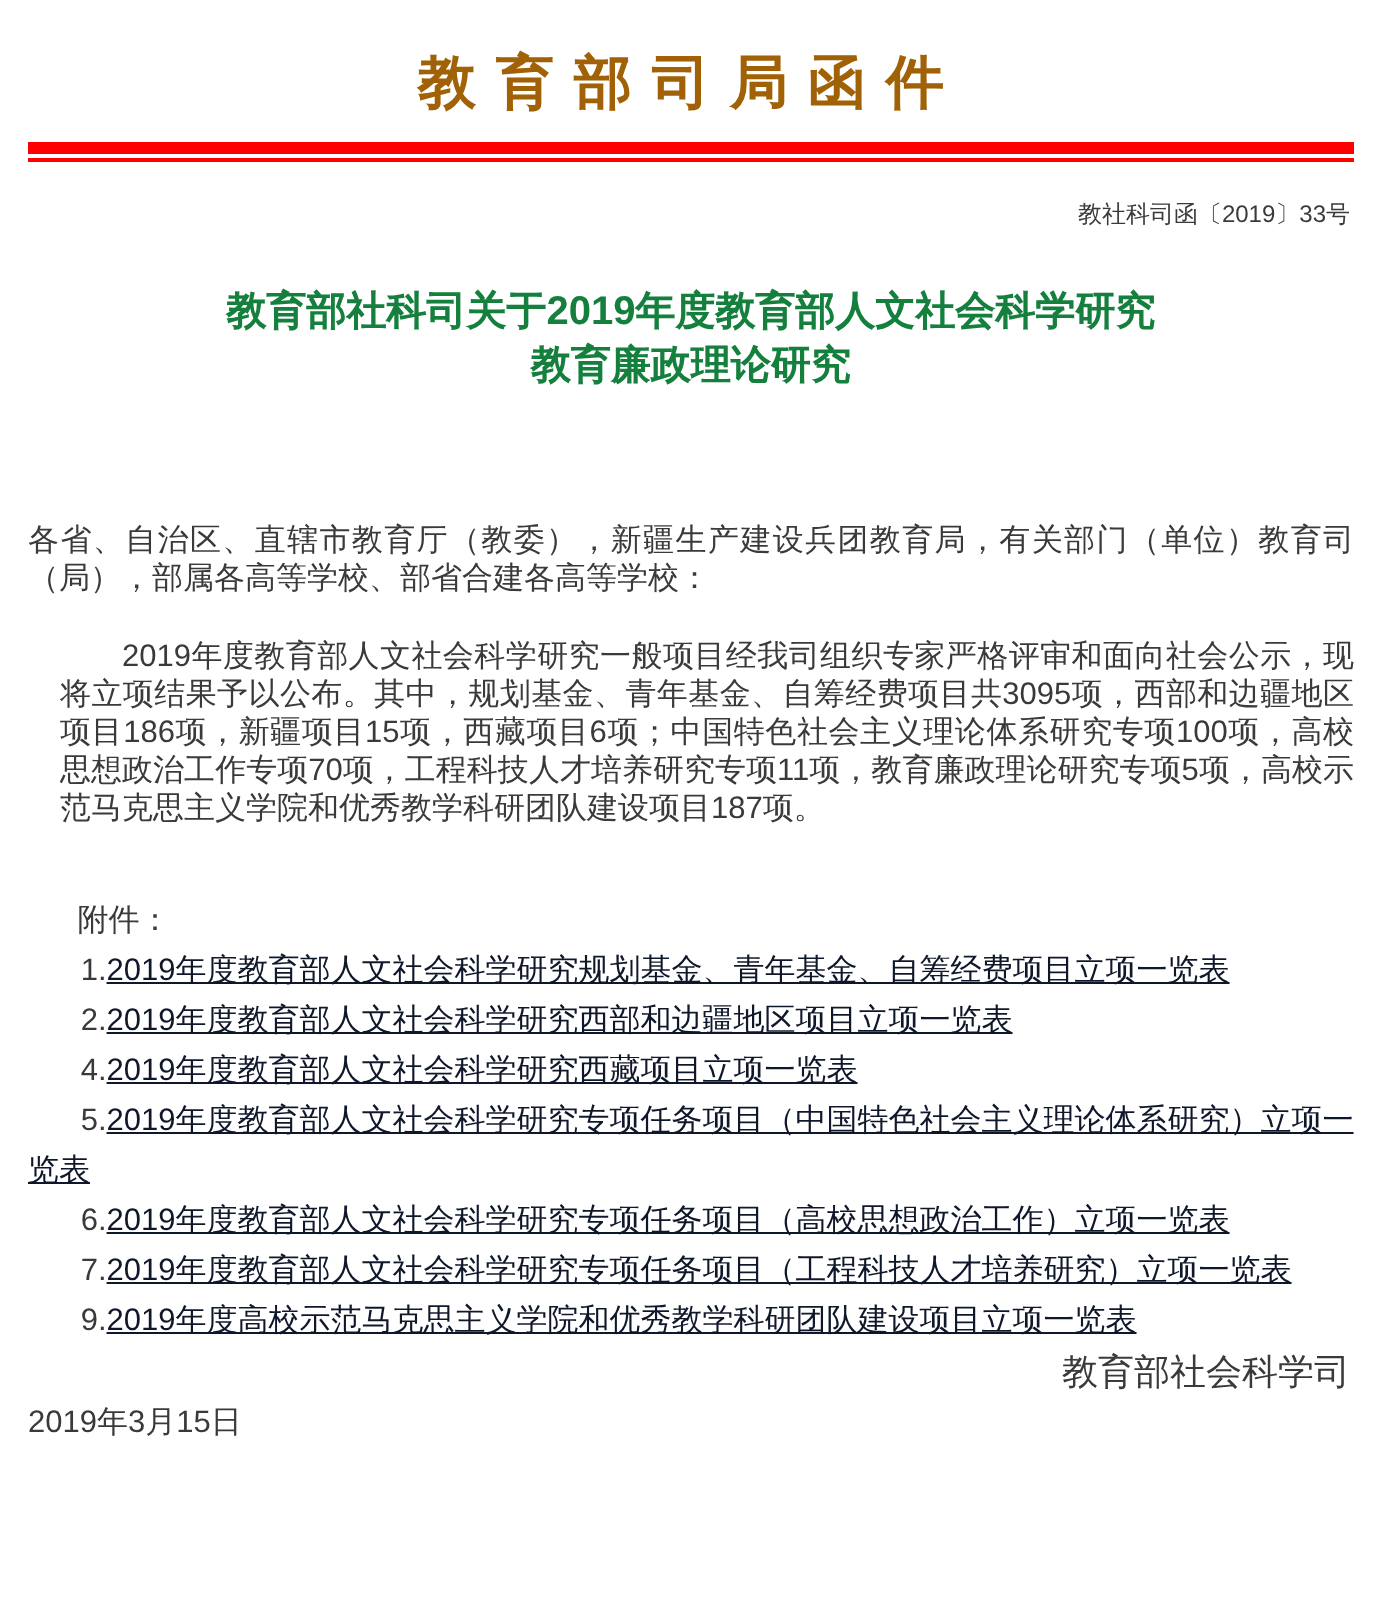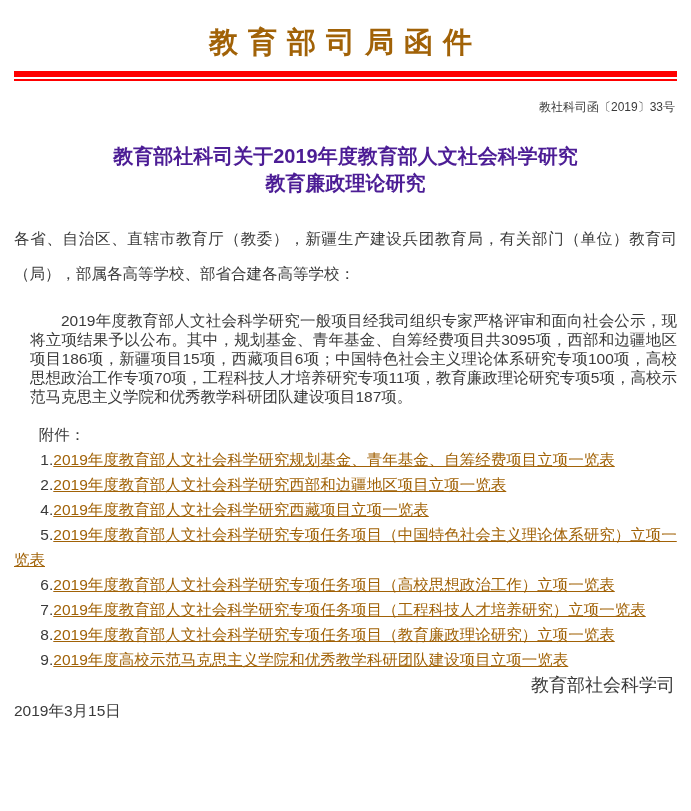--- a/index.html
+++ b/index.html
@@ -38,50 +38,50 @@
     font-size: 12px;
     line-height: 18px;
     padding-right: 2px;
   }
   .doc-title {
     margin-top: 27px;
     text-align: center;
     font-size: 20px;
     line-height: 27px;
     font-weight: bold;
-    color: #4c1d95;
+    color: #15803d;
   }
   .salutation {
-    margin-top: 24px;
+    margin-top: 64px;
     font-size: 15.5px;
-    line-height: 35px;
+    line-height: 19px;
     text-align: justify;
   }
   .body-par {
     margin-top: 20px;
     font-size: 15.5px;
     line-height: 19px;
     text-indent: 2em;
     text-align: justify;
     margin-left: 16px;
   }
   .att-label {
-    margin-top: 16px;
+    margin-top: 34px;
     font-size: 15.5px;
     line-height: 25px;
     text-indent: 1.6em;
   }
   .att-list { }
   .att-item {
     font-size: 15.5px;
     line-height: 25px;
     text-indent: 1.7em;
   }
   .att-item a {
-    color: #a16207;
+    color: #0f172a;
     text-decoration: underline;
     cursor: pointer;
   }
   .signature {
     margin-top: 1px;
     text-align: right;
     font-size: 18px;
     line-height: 25px;
     padding-right: 2px;
   }
@@ -118,21 +118,20 @@
 
   <div class="att-label">附件：</div>
 
   <div class="att-list">
     <div class="att-item"><span>1.</span><a href="#">2019年度教育部人文社会科学研究规划基金、青年基金、自筹经费项目立项一览表</a></div>
     <div class="att-item"><span>2.</span><a href="#">2019年度教育部人文社会科学研究西部和边疆地区项目立项一览表</a></div>
     <div class="att-item"><span>4.</span><a href="#">2019年度教育部人文社会科学研究西藏项目立项一览表</a></div>
     <div class="att-item"><span>5.</span><a href="#">2019年度教育部人文社会科学研究专项任务项目（中国特色社会主义理论体系研究）立项一览表</a></div>
     <div class="att-item"><span>6.</span><a href="#">2019年度教育部人文社会科学研究专项任务项目（高校思想政治工作）立项一览表</a></div>
     <div class="att-item"><span>7.</span><a href="#">2019年度教育部人文社会科学研究专项任务项目（工程科技人才培养研究）立项一览表</a></div>
-    <div class="att-item"><span>8.</span><a href="#">2019年度教育部人文社会科学研究专项任务项目（教育廉政理论研究）立项一览表</a></div>
     <div class="att-item"><span>9.</span><a href="#">2019年度高校示范马克思主义学院和优秀教学科研团队建设项目立项一览表</a></div>
   </div>
 
   <div class="signature">教育部社会科学司</div>
 
   <div class="sign-date">2019年3月15日</div>
 
 </div>
 
 </body></html>

